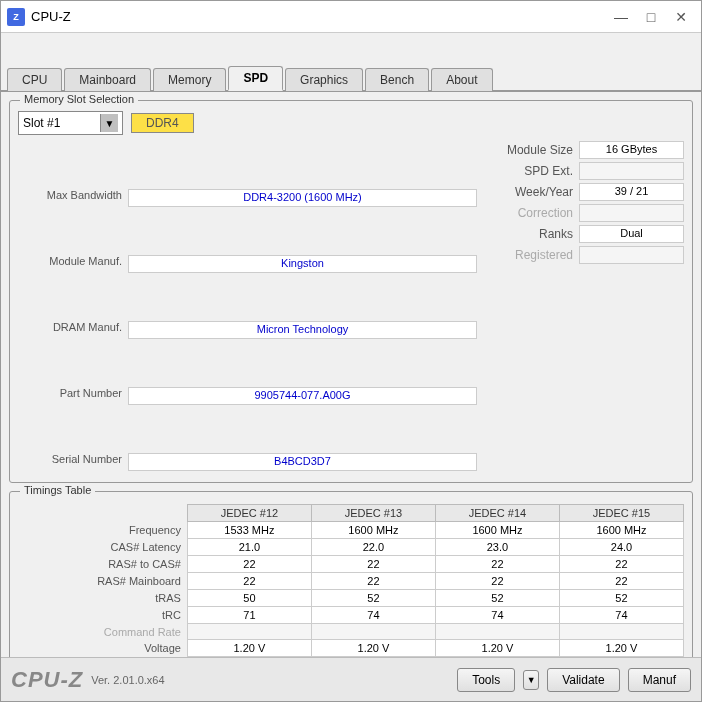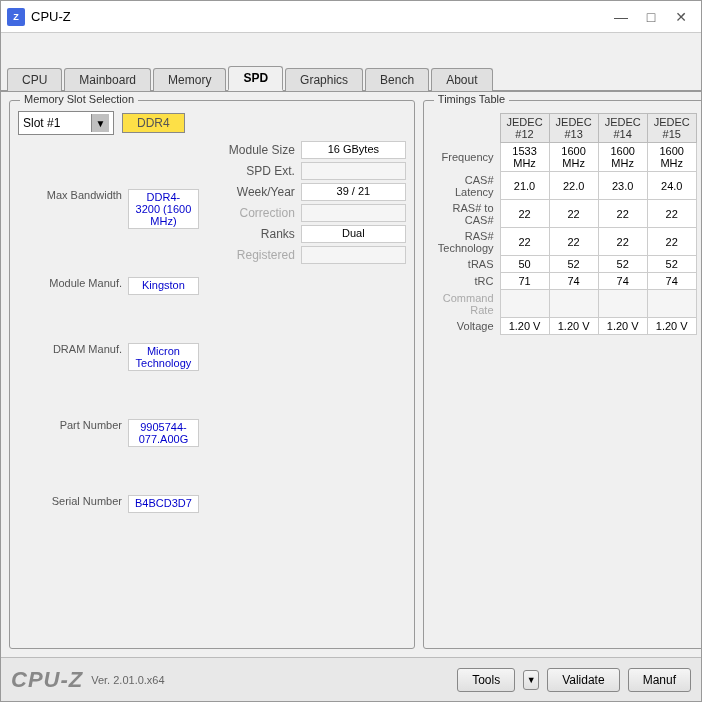--- a/index.html
+++ b/index.html
@@ -91,20 +91,21 @@
       border-bottom: 2px solid #f0f0f0;
       font-weight: bold;
       color: #000;
       z-index: 1;
     }
 
     .content {
       flex: 1;
       padding: 8px;
       display: flex;
+      flex-direction: column;
       gap: 8px;
       overflow: hidden;
     }
 
     .group-box {
       border: 1px solid #999;
       border-radius: 3px;
       padding: 4px 8px 8px 8px;
       position: relative;
     }
@@ -123,21 +124,21 @@
       align-items: center;
       gap: 8px;
       margin-top: 6px;
     }
     .slot-select {
       display: flex;
       align-items: center;
       border: 1px solid #888;
       background: #fff;
       padding: 2px 4px;
-      width: 96px;
+      width: 105px;
       cursor: pointer;
     }
     .slot-select-text { flex: 1; }
     .slot-select-arrow {
       width: 18px;
       height: 18px;
       background: #c0c0c0;
       border-left: 1px solid #888;
       display: flex;
       align-items: center;
@@ -410,21 +411,21 @@
             <td>24.0</td>
           </tr>
           <tr>
             <td class="row-label">RAS# to CAS#</td>
             <td>22</td>
             <td>22</td>
             <td>22</td>
             <td>22</td>
           </tr>
           <tr>
-            <td class="row-label">RAS# Technology</td>
+            <td class="row-label">RAS# Mainboard</td>
             <td>22</td>
             <td>22</td>
             <td>22</td>
             <td>22</td>
           </tr>
           <tr>
             <td class="row-label">tRAS</td>
             <td>50</td>
             <td>52</td>
             <td>52</td>

